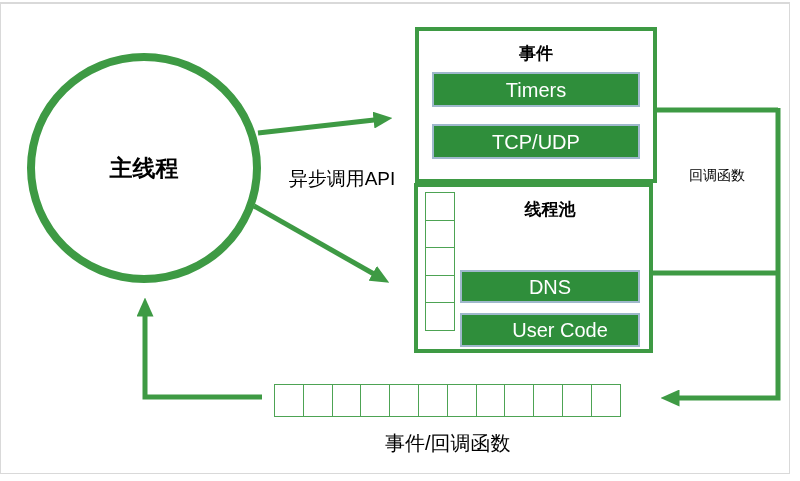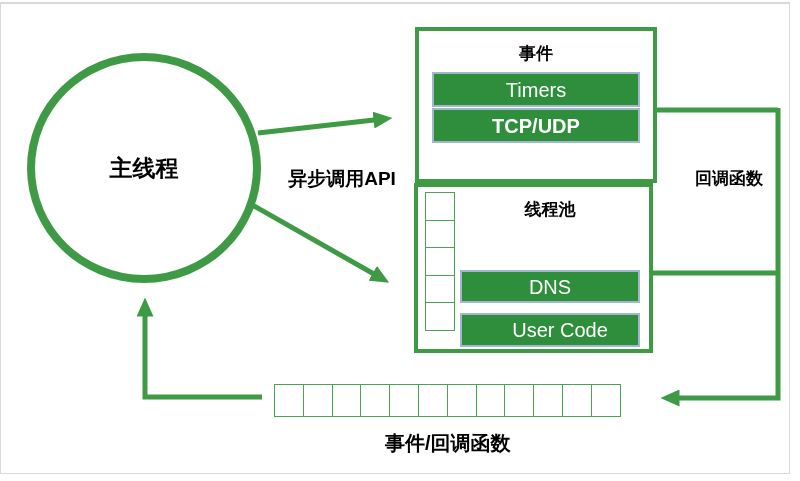--- a/index.html
+++ b/index.html
@@ -14,34 +14,34 @@
   *{margin:0;padding:0;box-sizing:border-box;}
   html,body{background:#fff;}
   body{font-family:"Liberation Sans","DejaVu Sans",sans-serif;}
   .canvas{position:relative;width:800px;height:481px;background:#fff;overflow:hidden;}
   .frame{position:absolute;left:0;top:2px;width:790px;height:472px;border:1px solid var(--frame-gray);border-top-width:2px;}
   svg.links{position:absolute;left:0;top:0;width:800px;height:481px;}
   .link{stroke:var(--line-green);stroke-width:5;fill:none;}
   .arrowhead{fill:var(--line-green);}
   .circle{position:absolute;left:27px;top:53px;width:234px;height:230px;border:8px solid var(--line-green);border-radius:50%;background:#fff;display:flex;align-items:center;justify-content:center;}
   .circle span{font-size:23px;font-weight:bold;color:var(--text-black);}
-  .label{position:absolute;color:var(--text-black);font-weight:bold;text-align:center;white-space:nowrap;}
+  .label{position:absolute;color:var(--text-black);font-weight:normal;text-align:center;white-space:nowrap;}
   .label.async{left:281px;top:166px;width:122px;font-size:19px;}
-  .label.callback{left:675px;top:167px;width:84px;font-size:17px;margin-left:12px;}
+  .label.callback{left:675px;top:167px;width:84px;font-size:14px;}
   .label.queue-label{left:385px;top:430px;width:122px;font-size:20px;}
   .box{position:absolute;border:4px solid var(--line-green);background:#fff;}
   .box.events{left:415px;top:27px;width:242px;height:156px;}
   .box.pool{left:414px;top:183px;width:239px;height:170px;}
   .box-title{position:absolute;font-size:17px;font-weight:bold;color:var(--text-black);text-align:center;}
   .events .box-title{left:0;top:11px;width:100%;}
   .pool .box-title{left:42px;top:11px;width:180px;}
   .bar{position:absolute;border:2px solid var(--bar-border);background:var(--bar-green);color:var(--bar-text);display:flex;align-items:center;justify-content:center;font-size:20px;line-height:1;}
   .events .bar{left:13px;width:208px;height:35px;}
   .bar.t1{top:41px;}
-  .bar.t2{top:77px;font-weight:bold;}
+  .bar.t2{top:93px;}
   .pool .bar{left:42px;width:180px;}
   .bar.p1{top:38px;height:34px;}
   .bar.p2{top:83px;height:33px;}
   .bar.p3{top:126px;height:34px;padding-left:20px;}
   .slots{position:absolute;left:7px;top:5px;display:flex;flex-direction:column;}
   .slot{width:30px;height:29px;border:1.5px solid var(--cell-border);background:#fff;}
   .slot + .slot{margin-top:-1.5px;}
   .queue{position:absolute;left:274px;top:384px;display:flex;}
   .qcell{width:30.3px;height:33px;border:1.5px solid var(--cell-border);background:#fff;flex:none;}
   .qcell + .qcell{margin-left:-1.5px;}

